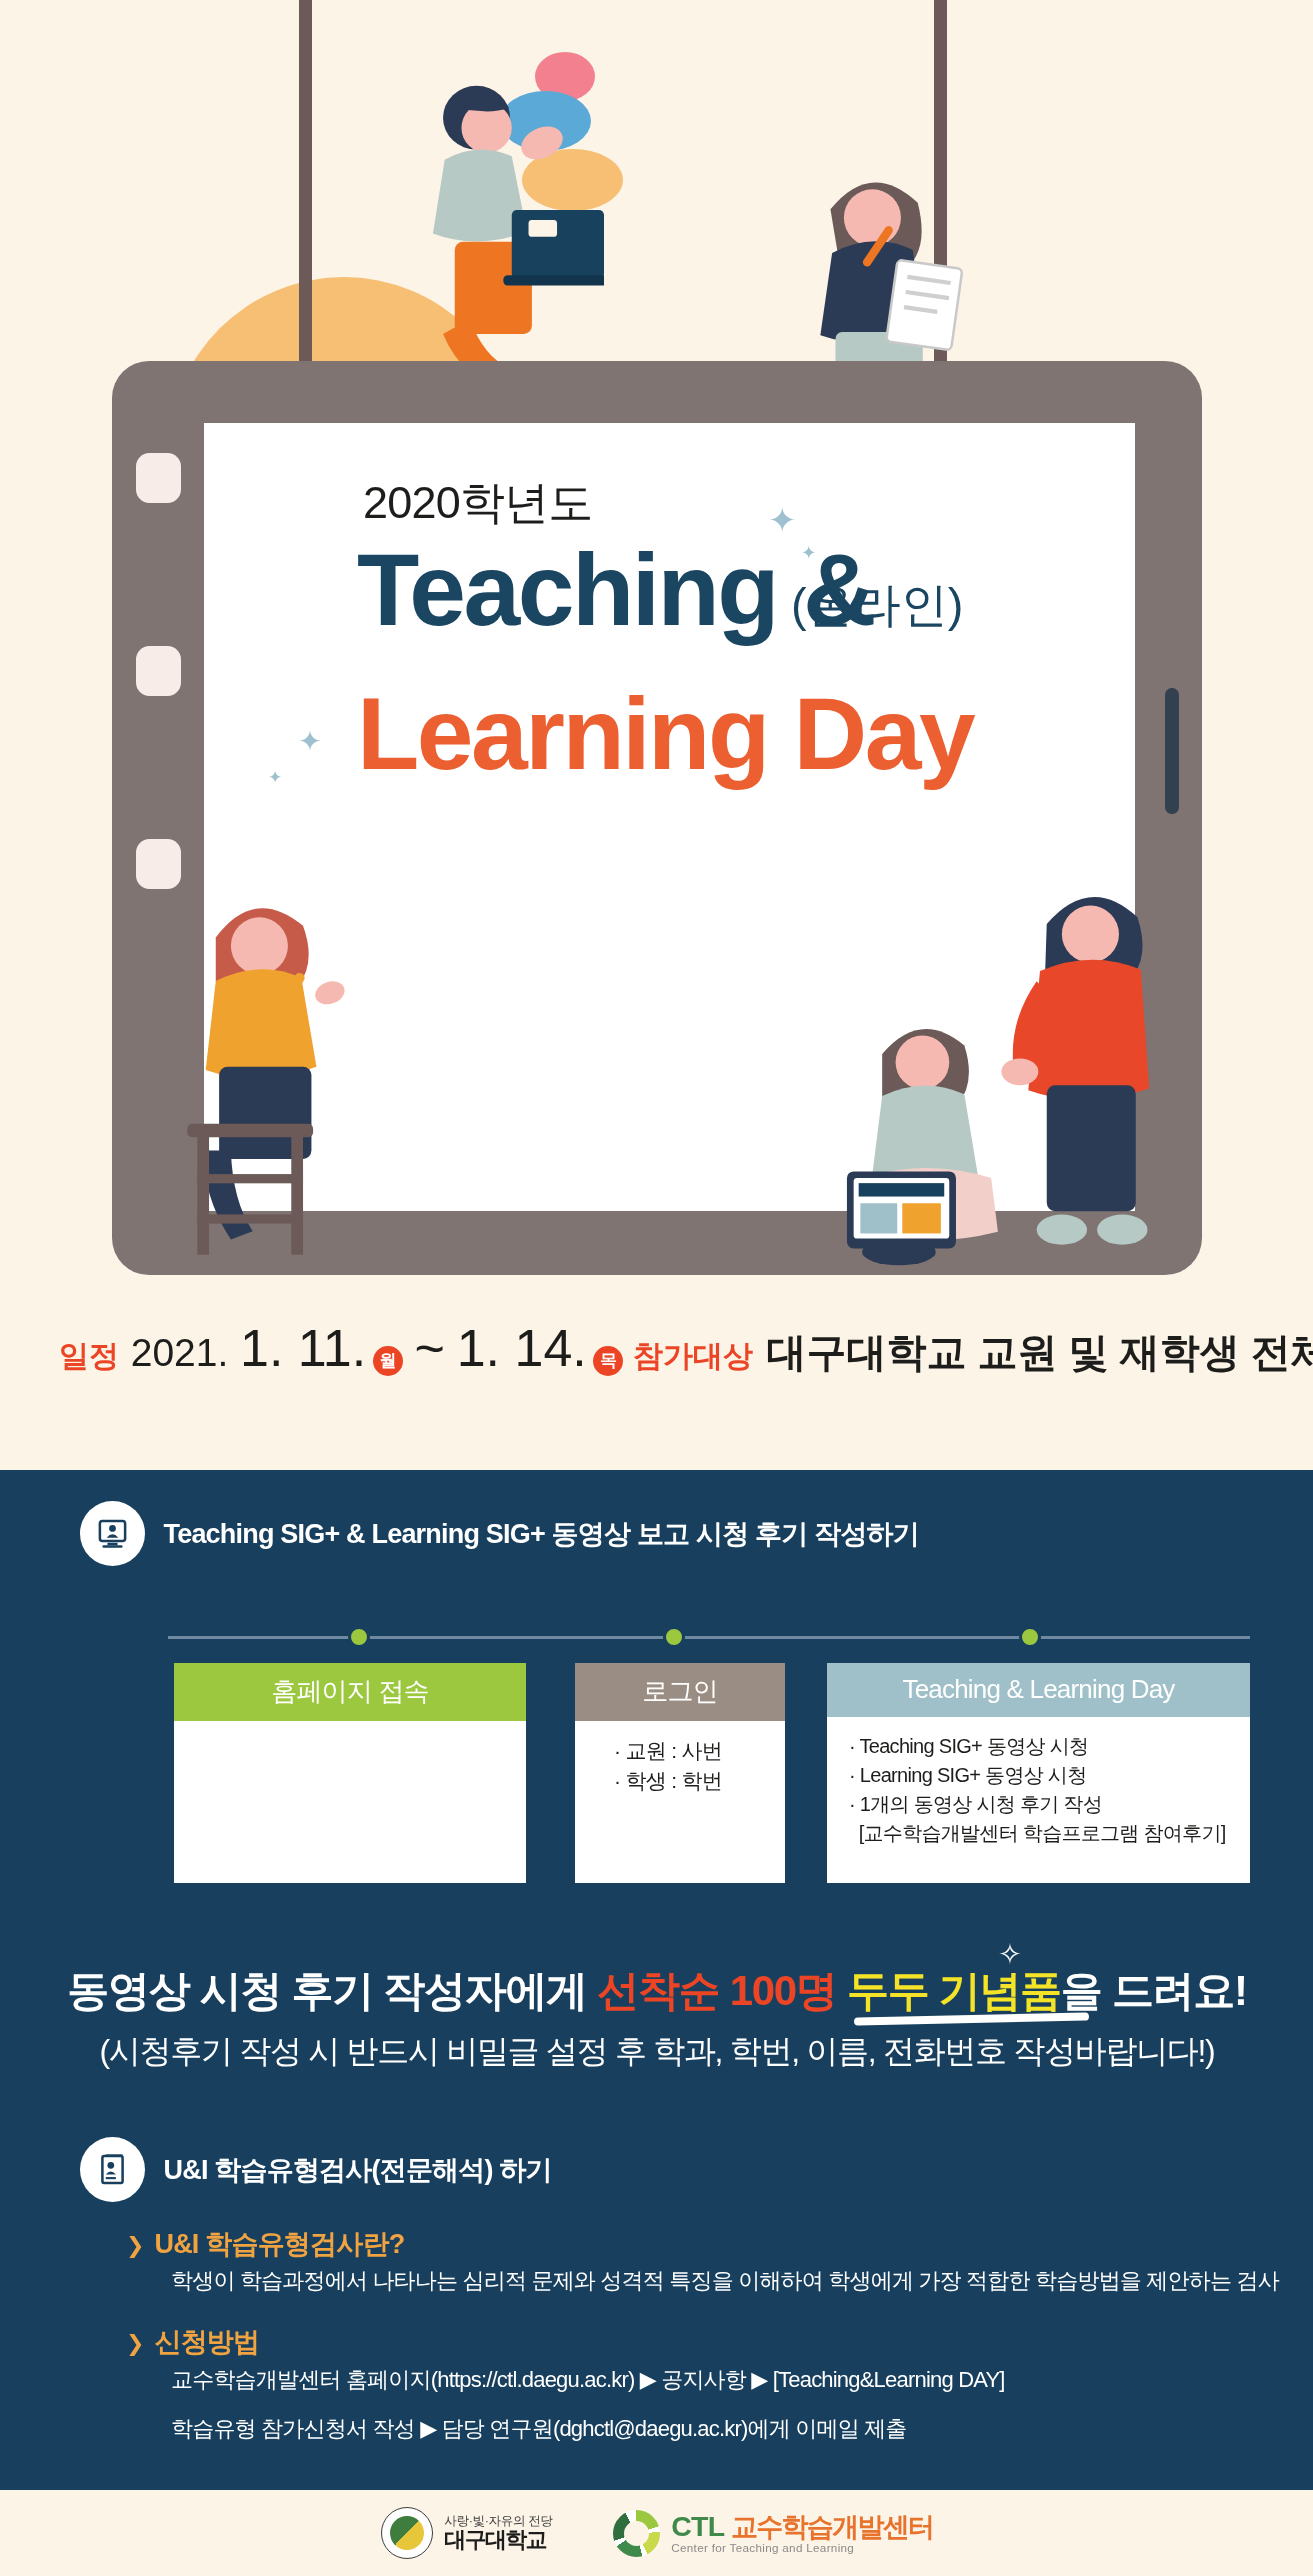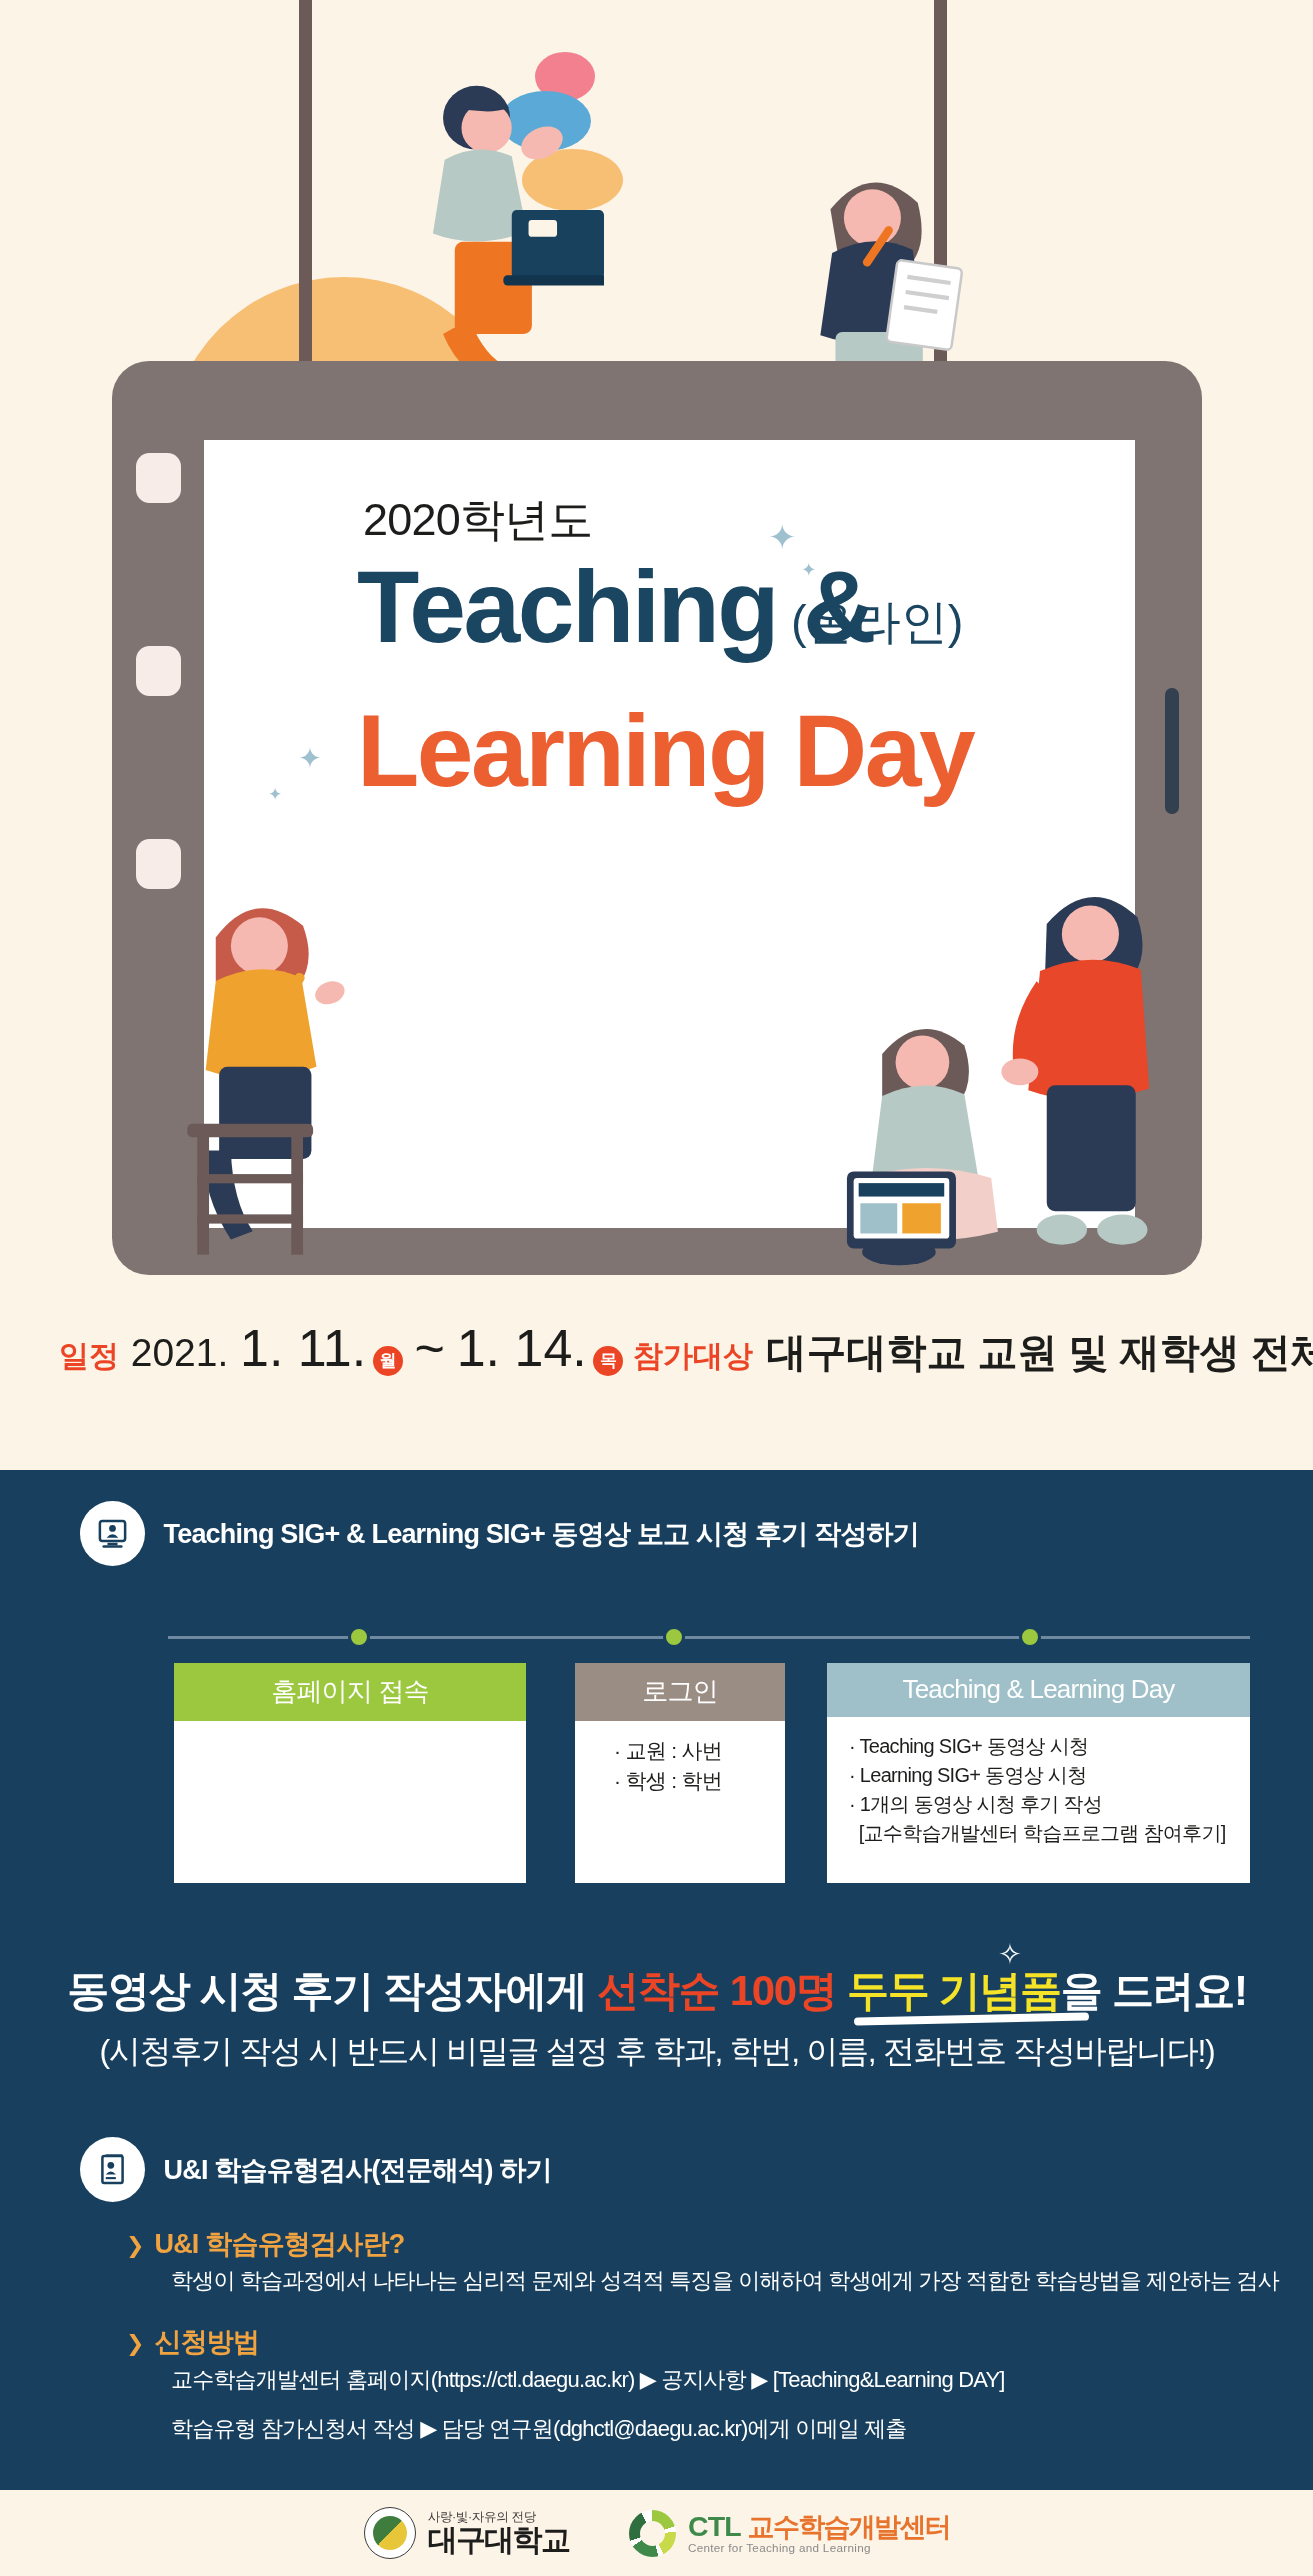--- a/index.html
+++ b/index.html
@@ -27,21 +27,21 @@
 
   
   .shelf{ position:absolute; background:#b4c8c8; }
 
   
   .tablet{
     position:absolute; left:112px; top:361px; width:1090px; height:914px;
     background:#7f7472; border-radius:37px;
   }
   .tablet-screen{
-    position:absolute; left:92px; top:79px; width:931px; height:788px;
+    position:absolute; left:92px; top:62px; width:931px; height:788px;
     background:#ffffff;
     padding-left:41px;
   }
   .tab-dot{
     position:absolute; left:23.5px; width:45px; height:50px;
     background:#f7ece8; border-radius:13.4px;
   }
   .tab-side-bar{
     position:absolute; right:23.5px; width:13.4px; height:126px;
     background:#32404f; border-radius:6.7px;
@@ -154,21 +154,21 @@
     width:52px; height:52px; border-radius:50%;
     border:1.7px solid #3d3d3d; background:#ffffff;
     display:flex; align-items:center; justify-content:center;
   }
   .du-inner{
     width:34px; height:34px; border-radius:50%;
     background:linear-gradient(135deg,#3f7d3f 0 50%, #e8c63a 50% 100%);
   }
   .du-txt{ display:flex; flex-direction:column; line-height:1.05; }
   .du-slogan{ font-size:12.6px; color:#3d3d3d; letter-spacing:-0.4px; }
-  .du-name{ font-size:30px; font-weight:700; color:#1d1d1b; letter-spacing:-1.7px;text-align:right; }
+  .du-name{ font-size:22px; font-weight:700; color:#1d1d1b; letter-spacing:-1.7px; }
   .ctl-ring{
     width:47px; height:47px; border-radius:50%;
     background:conic-gradient(#9cc83f 0 20%, #ffffff 20% 24%, #c8d94a 24% 42%,
                #ffffff 42% 46%, #3f8a4a 46% 66%, #ffffff 66% 70%,
                #2f6e3e 70% 92%, #ffffff 92% 100%);
     position:relative;
   }
   .ctl-ring::after{
     content:""; position:absolute; left:11px; top:11px; width:25px; height:25px;
     border-radius:50%; background:#fdf4e8;

